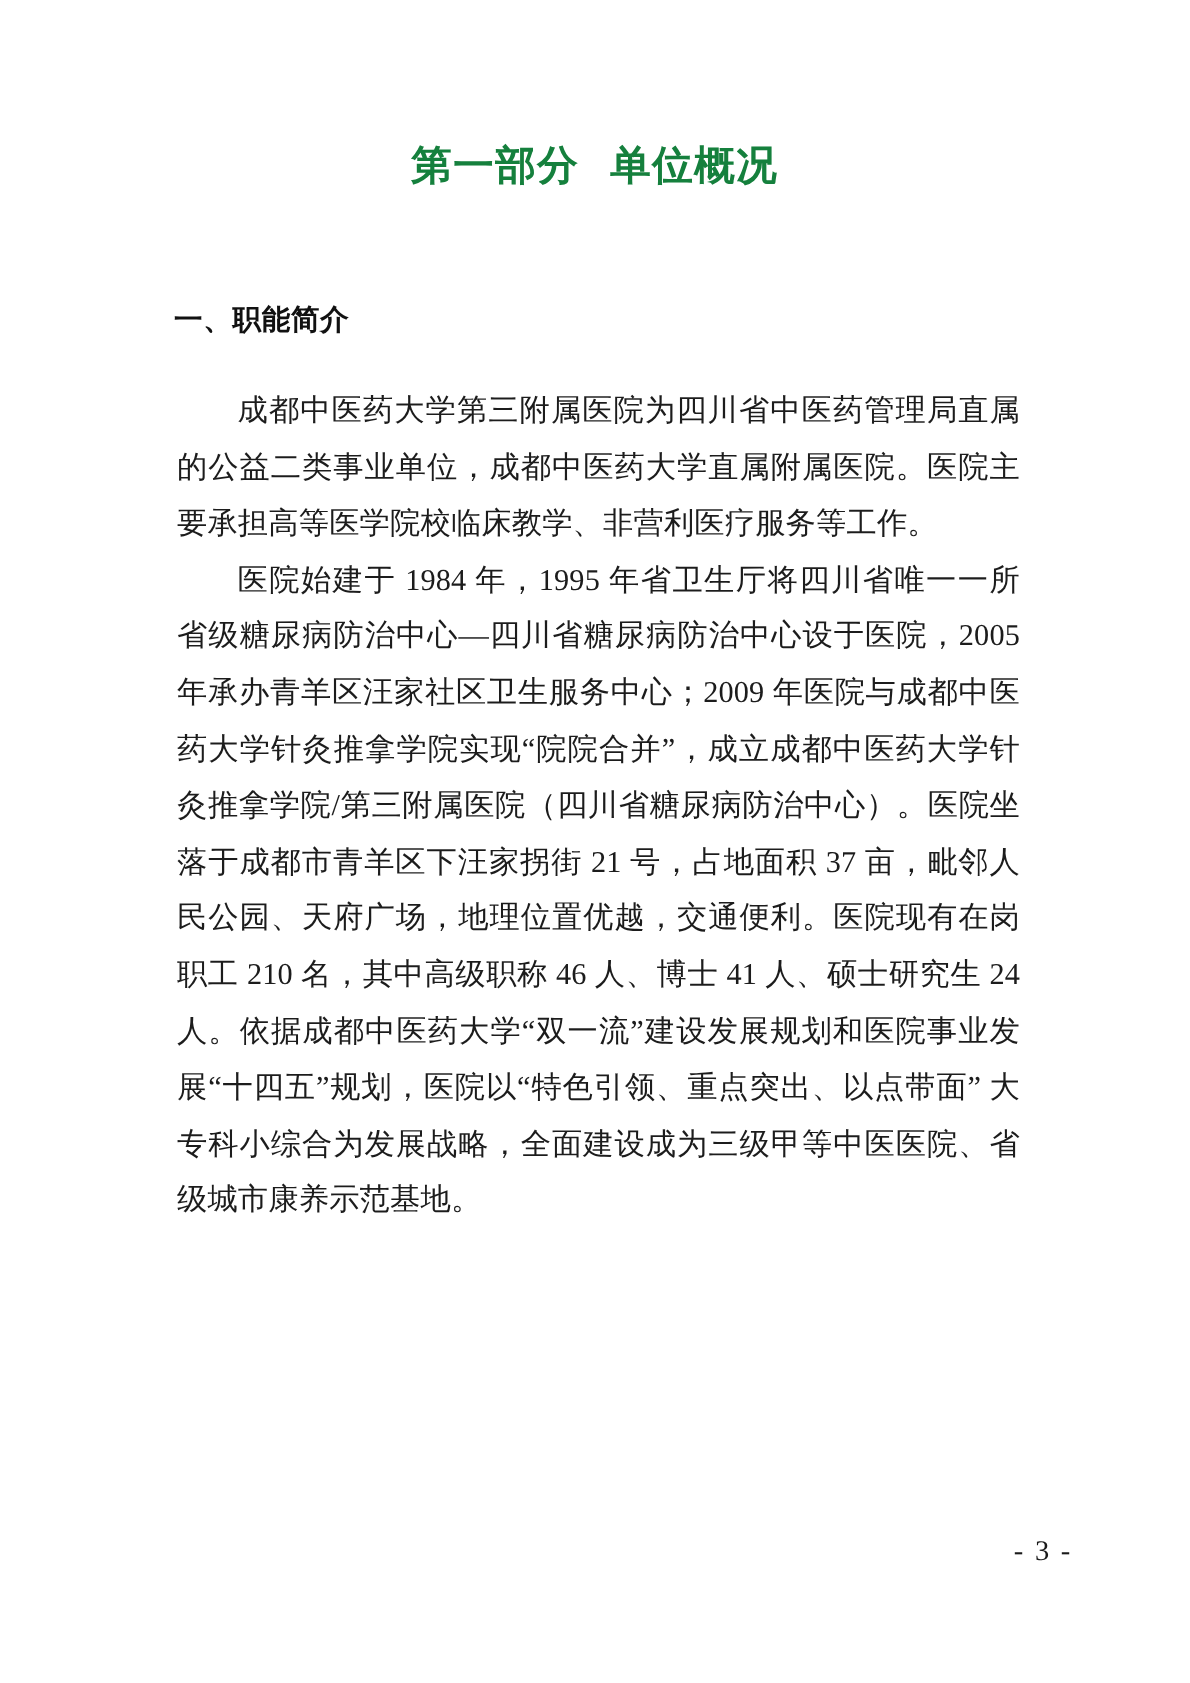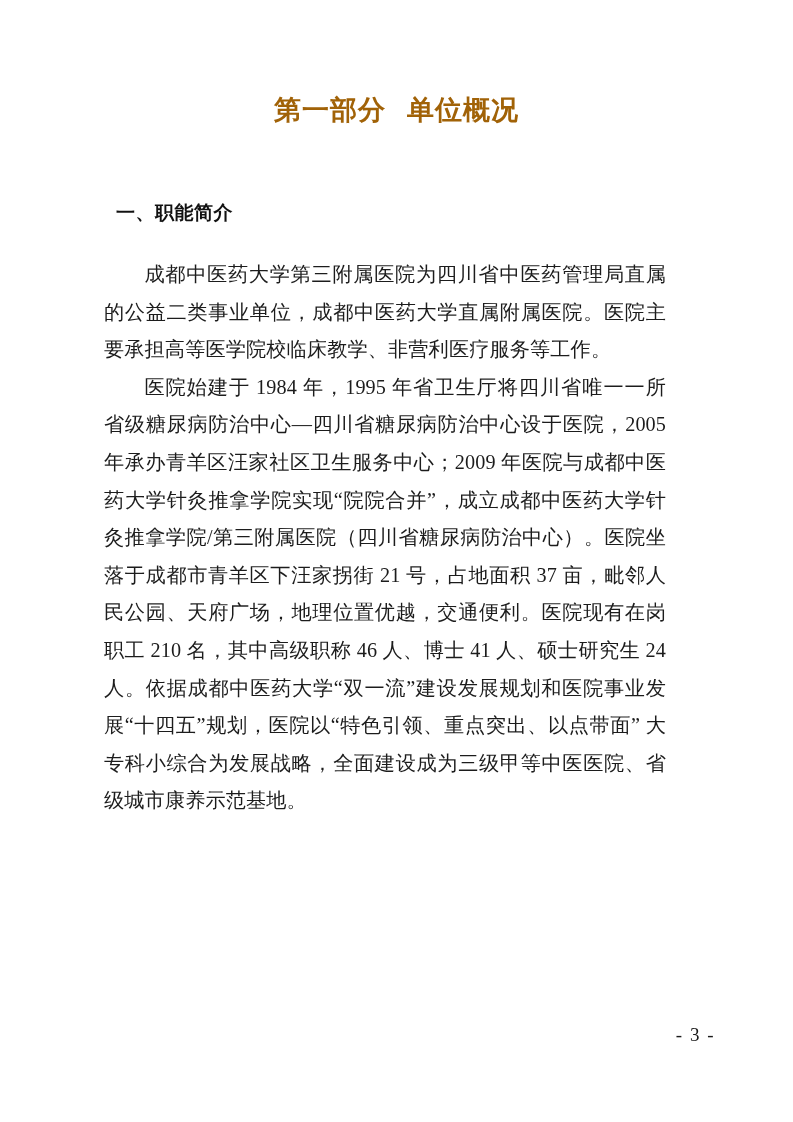--- a/index.html
+++ b/index.html
@@ -27,42 +27,42 @@
   .doc-title {
     position: absolute;
     top: 92px;
     left: 0;
     width: 793px;
     text-align: center;
     font-family: "DejaVu Sans", "Liberation Sans", sans-serif;
     font-weight: bold;
     font-size: 27px;
     letter-spacing: 1px;
-    color: #a16207;
+    color: #15803d;
     white-space: pre;
   }
 
   
   .section-heading {
     position: absolute;
     top: 200px;
     left: 116px;
     font-family: Liberation Serif, serif;
     font-weight: bold;
     font-size: 19px;
     letter-spacing: 0.5px;
     color: #111111;
     white-space: pre;
   }
 
   
   .body-block {
     position: absolute;
     top: 256px;
-    left: 104px;
+    left: 118px;
     width: 562px;
   }
 
   .para {
     font-family: "Liberation Serif", "DejaVu Serif", serif;
     font-size: 20.2px;
     line-height: 37.6px;
     text-align: justify;
     text-align-last: left;
     text-justify: inter-character;

